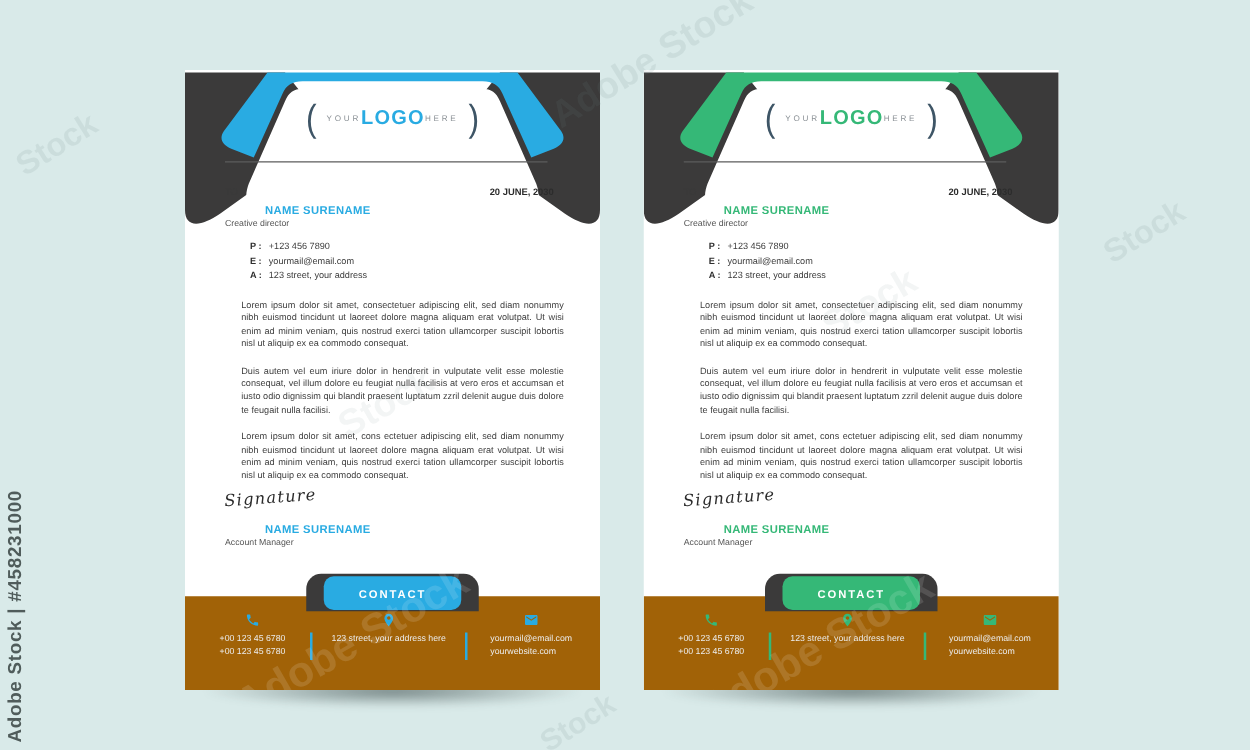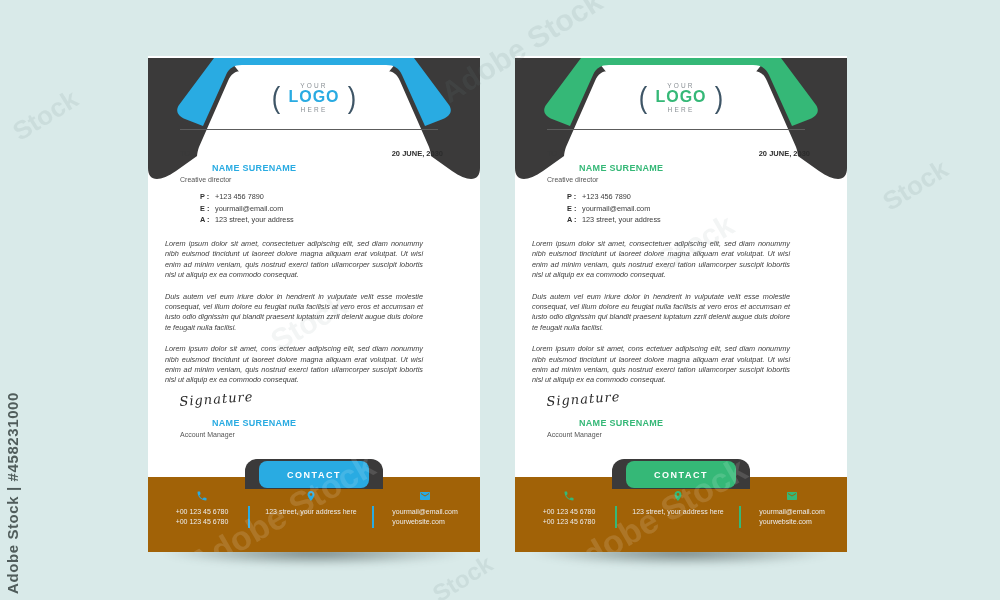--- a/index.html
+++ b/index.html
@@ -38,38 +38,38 @@
   .page-shadow--blue { left:164px; } .page-shadow--green { left:531px; }
 
   .header-shape { position:absolute; top:0; left:0; width:332px; height:130px; }
   .shape-dark   { fill:#3b3a3a; }
   .shape-accent { fill:var(--accent); }
   .shape-white  { fill:#ffffff; }
 
   
   .logo { position:absolute; top:26px; left:0; right:0; display:flex; justify-content:center; align-items:center; gap:7px; }
   .bracket { font-size:30px; font-weight:400; line-height:.9; color:#3e5566; transform:scaleX(.85); }
-  .logo-words { display:flex; flex-direction:column; align-items:center; }
+  .logo-words { display:flex; flex-direction:row; align-items:center; }
   .logo-your, .logo-here { font-size:6.5px; letter-spacing:2.2px; color:#8b9196; }
   .logo-main { font-size:16px; font-weight:800; letter-spacing:1px; color:var(--accent); line-height:1.05; }
 
   .rule { position:absolute; top:73px; left:32px; width:258px; height:1px; background:#5c5c5c; }
 
   .meta-row { position:absolute; top:93px; left:32px; right:37px; display:flex; justify-content:space-between; font-size:7.5px; color:#3a3a3a; }
   .date { font-weight:700; color:#2c2c2c;margin-left:44px; }
 
   .recipient { position:absolute; top:107px; left:32px; }
   .accent-name { font-size:9px; font-weight:700; letter-spacing:.3px; color:var(--accent);margin-left:32px; }
   .sub-title { font-size:7px; color:#555; margin-top:3px; }
 
   .contact-info { position:absolute; top:135px; left:32px; list-style:none; font-size:7.3px; color:#3c3c3c; }
   .contact-info li { line-height:11.5px;margin-left:20px; }
   .contact-info b { display:inline-block; width:15px; font-weight:700; color:#2e2e2e; }
 
-  .body-text { position:absolute; top:183px; left:17px; width:258px; font-size:7.3px; line-height:10.4px; text-align:justify; color:#3e3e3e;font-style:italic; }
+  .body-text { position:absolute; top:183px; left:45px; width:258px; font-size:7.3px; line-height:10.4px; text-align:justify; color:#3e3e3e; }
   .body-text p { margin-bottom:11px; }
 
   .sig { position:absolute; top:338px; left:32px; }
   .sig-script { font-family:"DejaVu Serif", serif; font-style:italic; font-size:13px; letter-spacing:1px; color:#2b2b2b; transform:rotate(-4deg); transform-origin:left bottom; margin-bottom:9px; }
 
   
   .footer { position:absolute; bottom:0; left:0; right:0; height:75px; background:#a16207; }
   .plateau { position:absolute; top:-18px; left:97px; width:138px; height:30px; background:#3b3a3a; border-radius:12px 12px 0 0; }
   .contact-btn {
     position:absolute; top:-16px; left:50%; transform:translateX(-50%);

